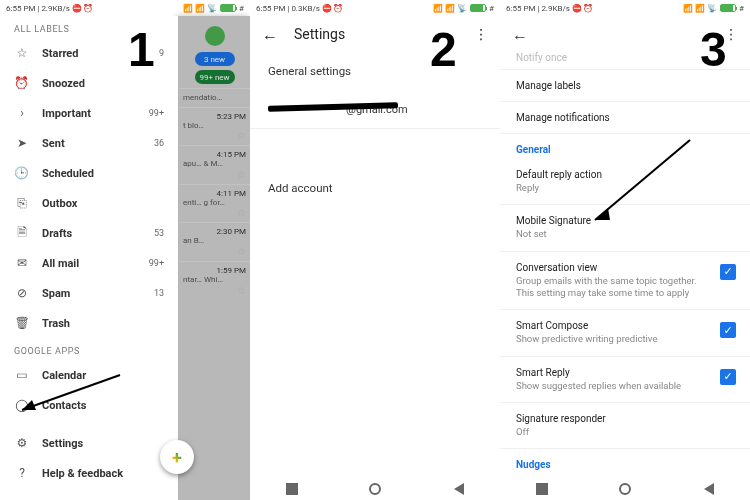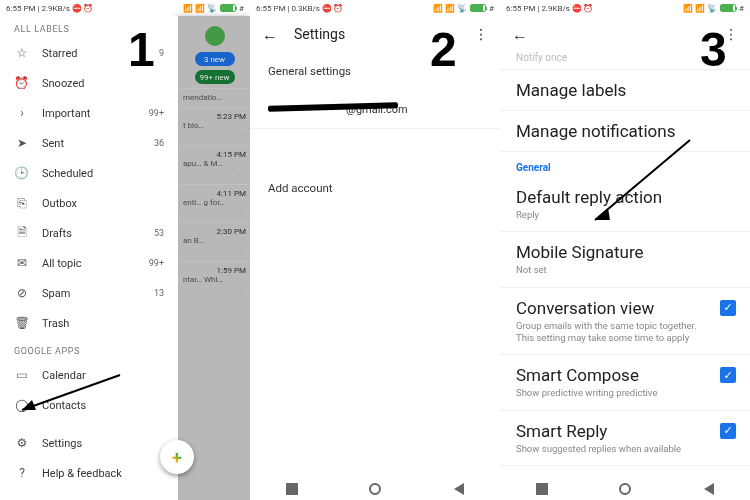--- a/index.html
+++ b/index.html
@@ -13,21 +13,21 @@
   .statusbar .right { display: flex; gap: 3px; align-items: center; }
   .battery { display:inline-block; width:16px; height:8px; border:1px solid #4caf50; border-radius:2px; position:relative;}
   .battery::after{content:"";position:absolute;right:-2px;top:2px;width:1px;height:3px;background:#4caf50;}
   .battery .fill{background:#4caf50;height:100%;width:85%;display:block;}
 
   
   .p1 .drawer { position:absolute; top:16px; left:0; width:178px; bottom:0; background:#fff; z-index:2; overflow:hidden; }
   .p1 .section-title { font-size:9px; letter-spacing:0.6px; color:#777; padding:8px 14px 4px; text-transform:uppercase;}
   .p1 .item { display:flex; align-items:center; gap:12px; height:30px; padding:0 14px; font-size:11px; color:#333; cursor:pointer;}
   .p1 .item .icon { width:16px; text-align:center; font-size:12px; color:#555;}
-  .p1 .item .label { flex:1; }
+  .p1 .item .label { flex:1;font-weight:bold; }
   .p1 .item .count { font-size:9px; color:#666;}
   .p1 .inbox-strip { position:absolute; top:16px; right:0; width:72px; bottom:0; background:#eee; border-left:1px solid #ccc; box-shadow:-2px 0 6px rgba(0,0,0,.25); z-index:1; filter:brightness(.88);}
   .p1 .inbox-strip::before{content:"";position:absolute;inset:0;background:rgba(0,0,0,.12);}
   .p1 .strip-inner{position:relative;z-index:0;padding-top:4px;}
   .p1 .avatar{width:20px;height:20px;border-radius:50%;background:#4caf50;margin:6px auto;}
   .p1 .chip{margin:4px auto;width:40px;height:14px;border-radius:7px;display:flex;align-items:center;justify-content:center;font-size:8px;color:#fff;}
   .p1 .chip.blue{background:#1a73e8;} .p1 .chip.green{background:#188038;}
   .p1 .mrow{border-top:1px solid #ddd;padding:4px 4px 4px 4px;}
   .p1 .mrow .time{font-size:8px;color:#333;text-align:right;}
   .p1 .mrow .txt{font-size:8px;color:#555;line-height:1.2;max-height:20px;overflow:hidden;}
@@ -47,21 +47,21 @@
   .p2 .divider{height:1px;background:#f0f0f0;margin:0;}
 
   
   .p3 .appbar{display:flex;align-items:center;gap:16px;height:36px;padding:0 12px;}
   .p3 .appbar .back{font-size:16px;cursor:pointer;color:#333;}
   .p3 .appbar .spacer{flex:1;}
   .p3 .appbar .more{font-size:14px;cursor:pointer;color:#333;}
   .p3 .scroll{height:444px;overflow:hidden;}
   .p3 .faded{font-size:10px;color:#bbb;padding:0 16px 6px;}
   .p3 .setting{padding:10px 16px;position:relative;cursor:pointer;}
-  .p3 .setting .title{font-size:17px;color:#222;}
+  .p3 .setting .title{font-size:10px;color:#222;}
   .p3 .setting .sub{font-size:9.5px;color:#888;margin-top:2px;line-height:1.3;padding-right:30px;}
   .p3 .group{font-size:10px;color:#1a73e8;font-weight:700;padding:10px 16px 4px;}
   .p3 .check{position:absolute;right:14px;top:12px;width:16px;height:16px;background:#1a73e8;border-radius:2px;display:flex;align-items:center;justify-content:center;color:#fff;font-size:11px;}
   .p3 .divider{height:1px;background:#f0f0f0;}
 
   
   .navbar{position:absolute;bottom:0;left:0;right:0;height:22px;display:flex;justify-content:space-around;align-items:center;background:#fff;}
   .navbar div{width:12px;height:12px;}
   .nav-sq{background:#666;}
   .nav-ci{border:2px solid #666;border-radius:50%;width:12px;height:12px;}
@@ -117,21 +117,21 @@
           <span class="label">Outbox</span>
           <span class="count"></span>
         </div>
       <div class="item">
           <span class="icon">🗎</span>
           <span class="label">Drafts</span>
           <span class="count">53</span>
         </div>
       <div class="item">
           <span class="icon">✉</span>
-          <span class="label">All topic</span>
+          <span class="label">All mail</span>
           <span class="count">99+</span>
         </div>
       <div class="item">
           <span class="icon">⊘</span>
           <span class="label">Spam</span>
           <span class="count">13</span>
         </div>
       <div class="item">
           <span class="icon">🗑</span>
           <span class="label">Trash</span>

